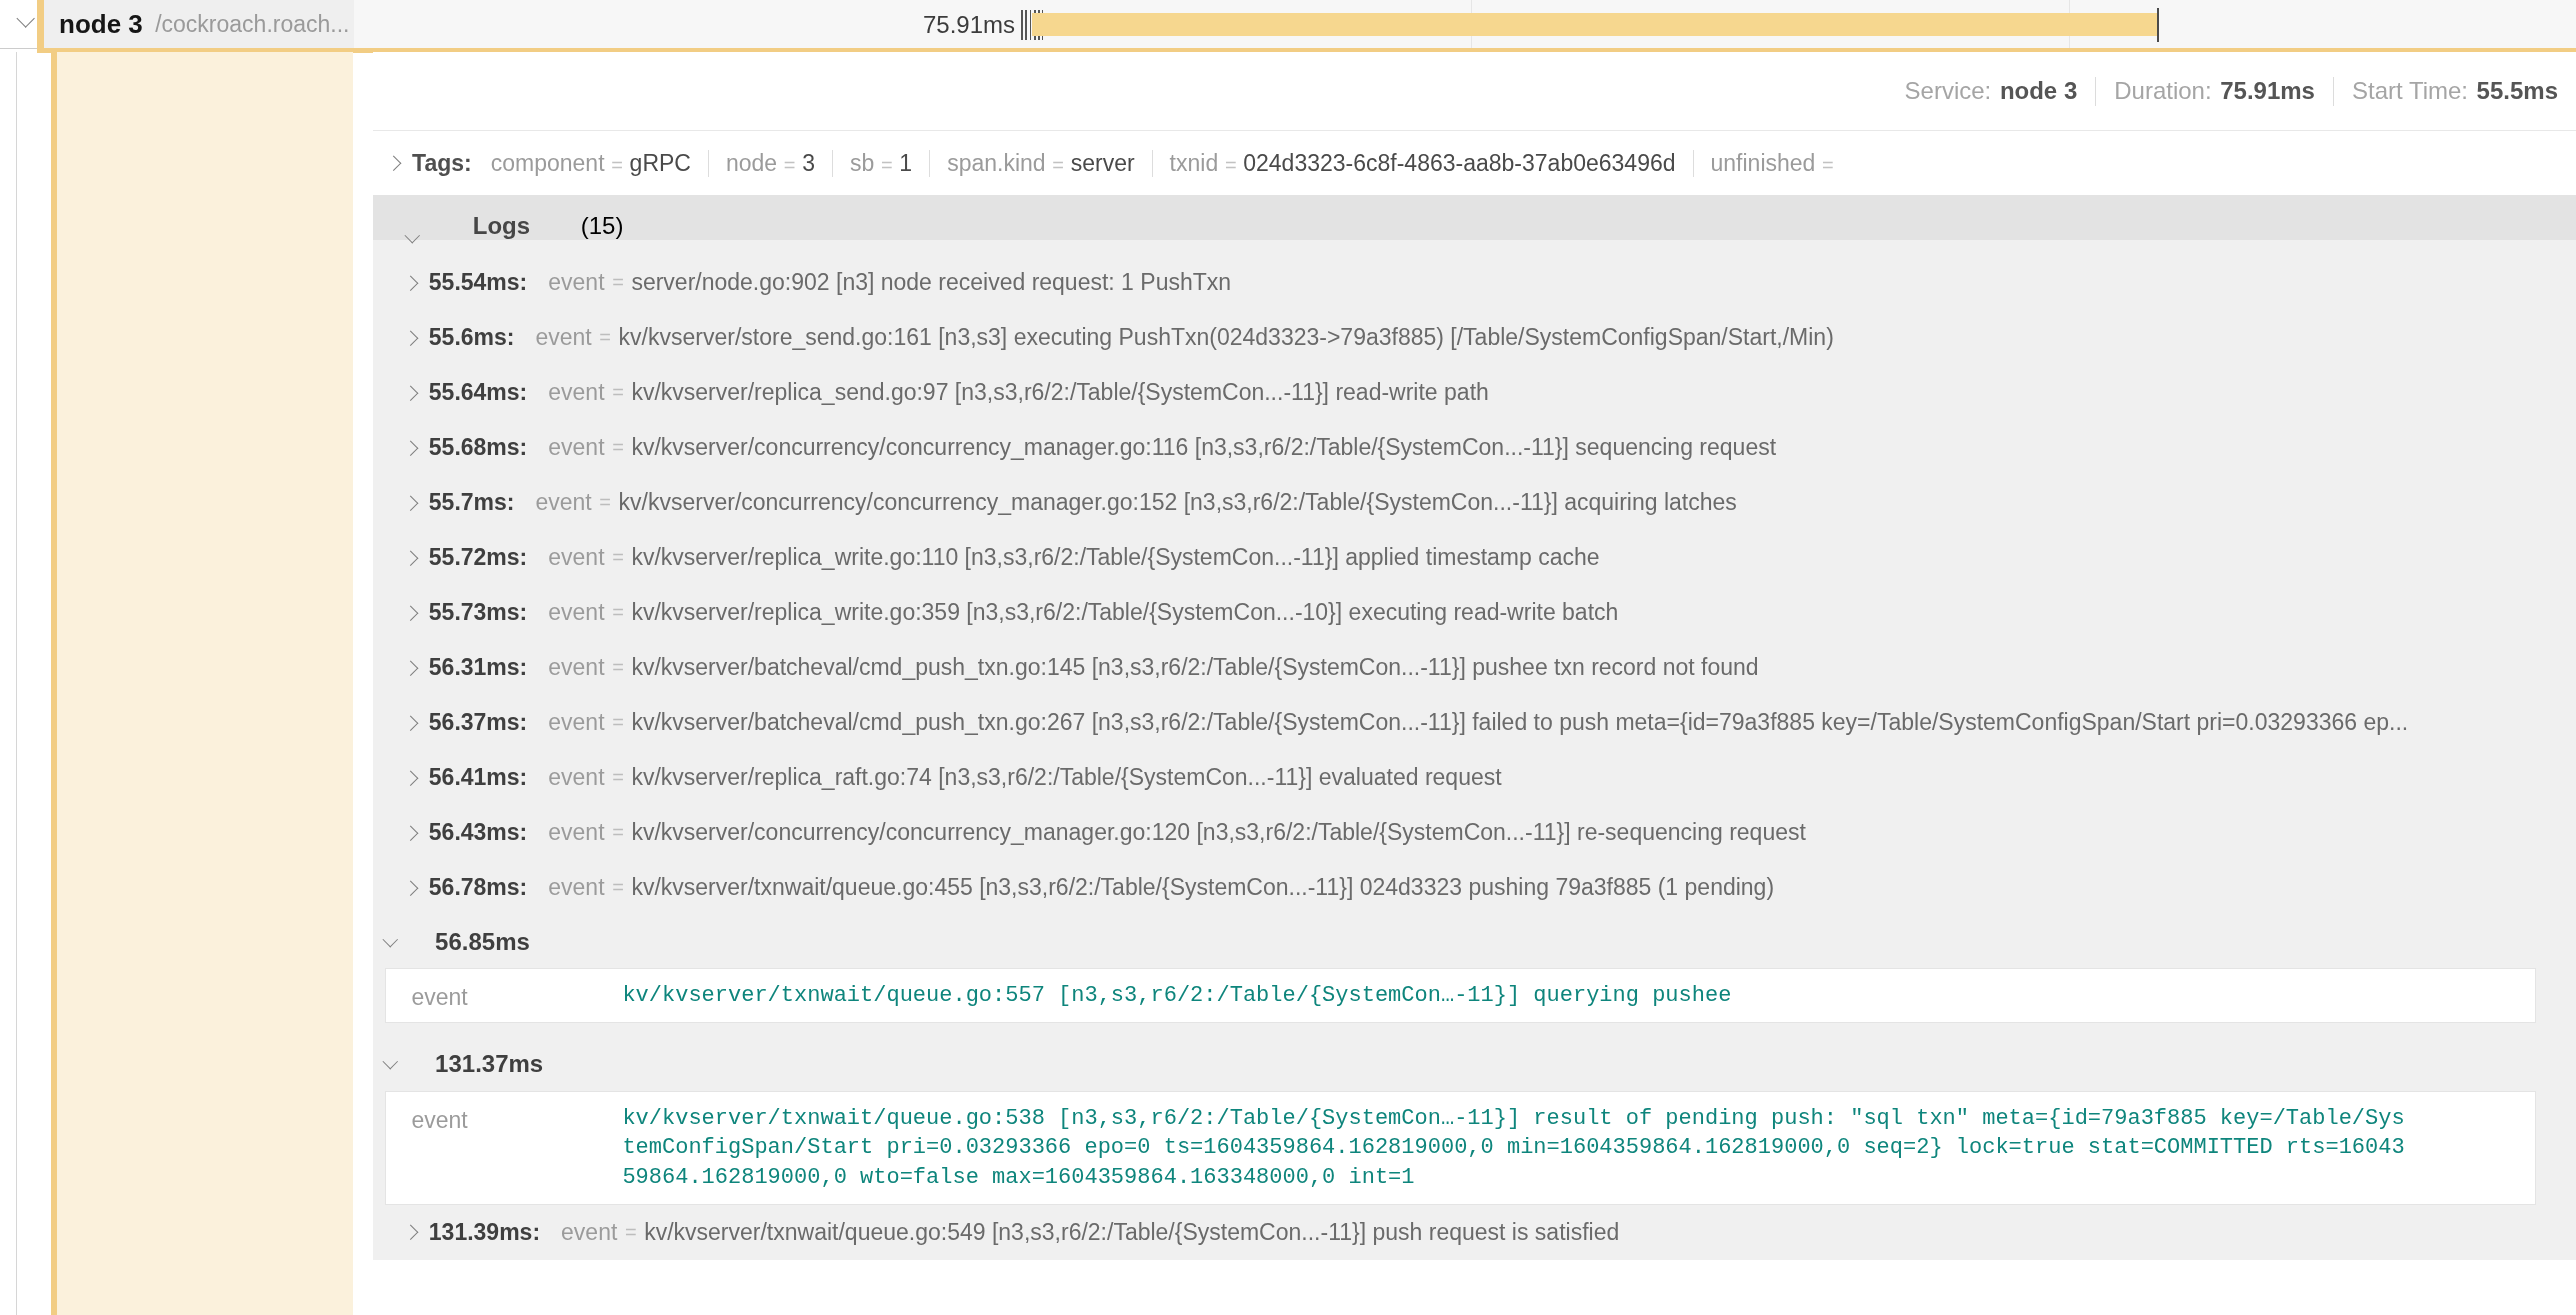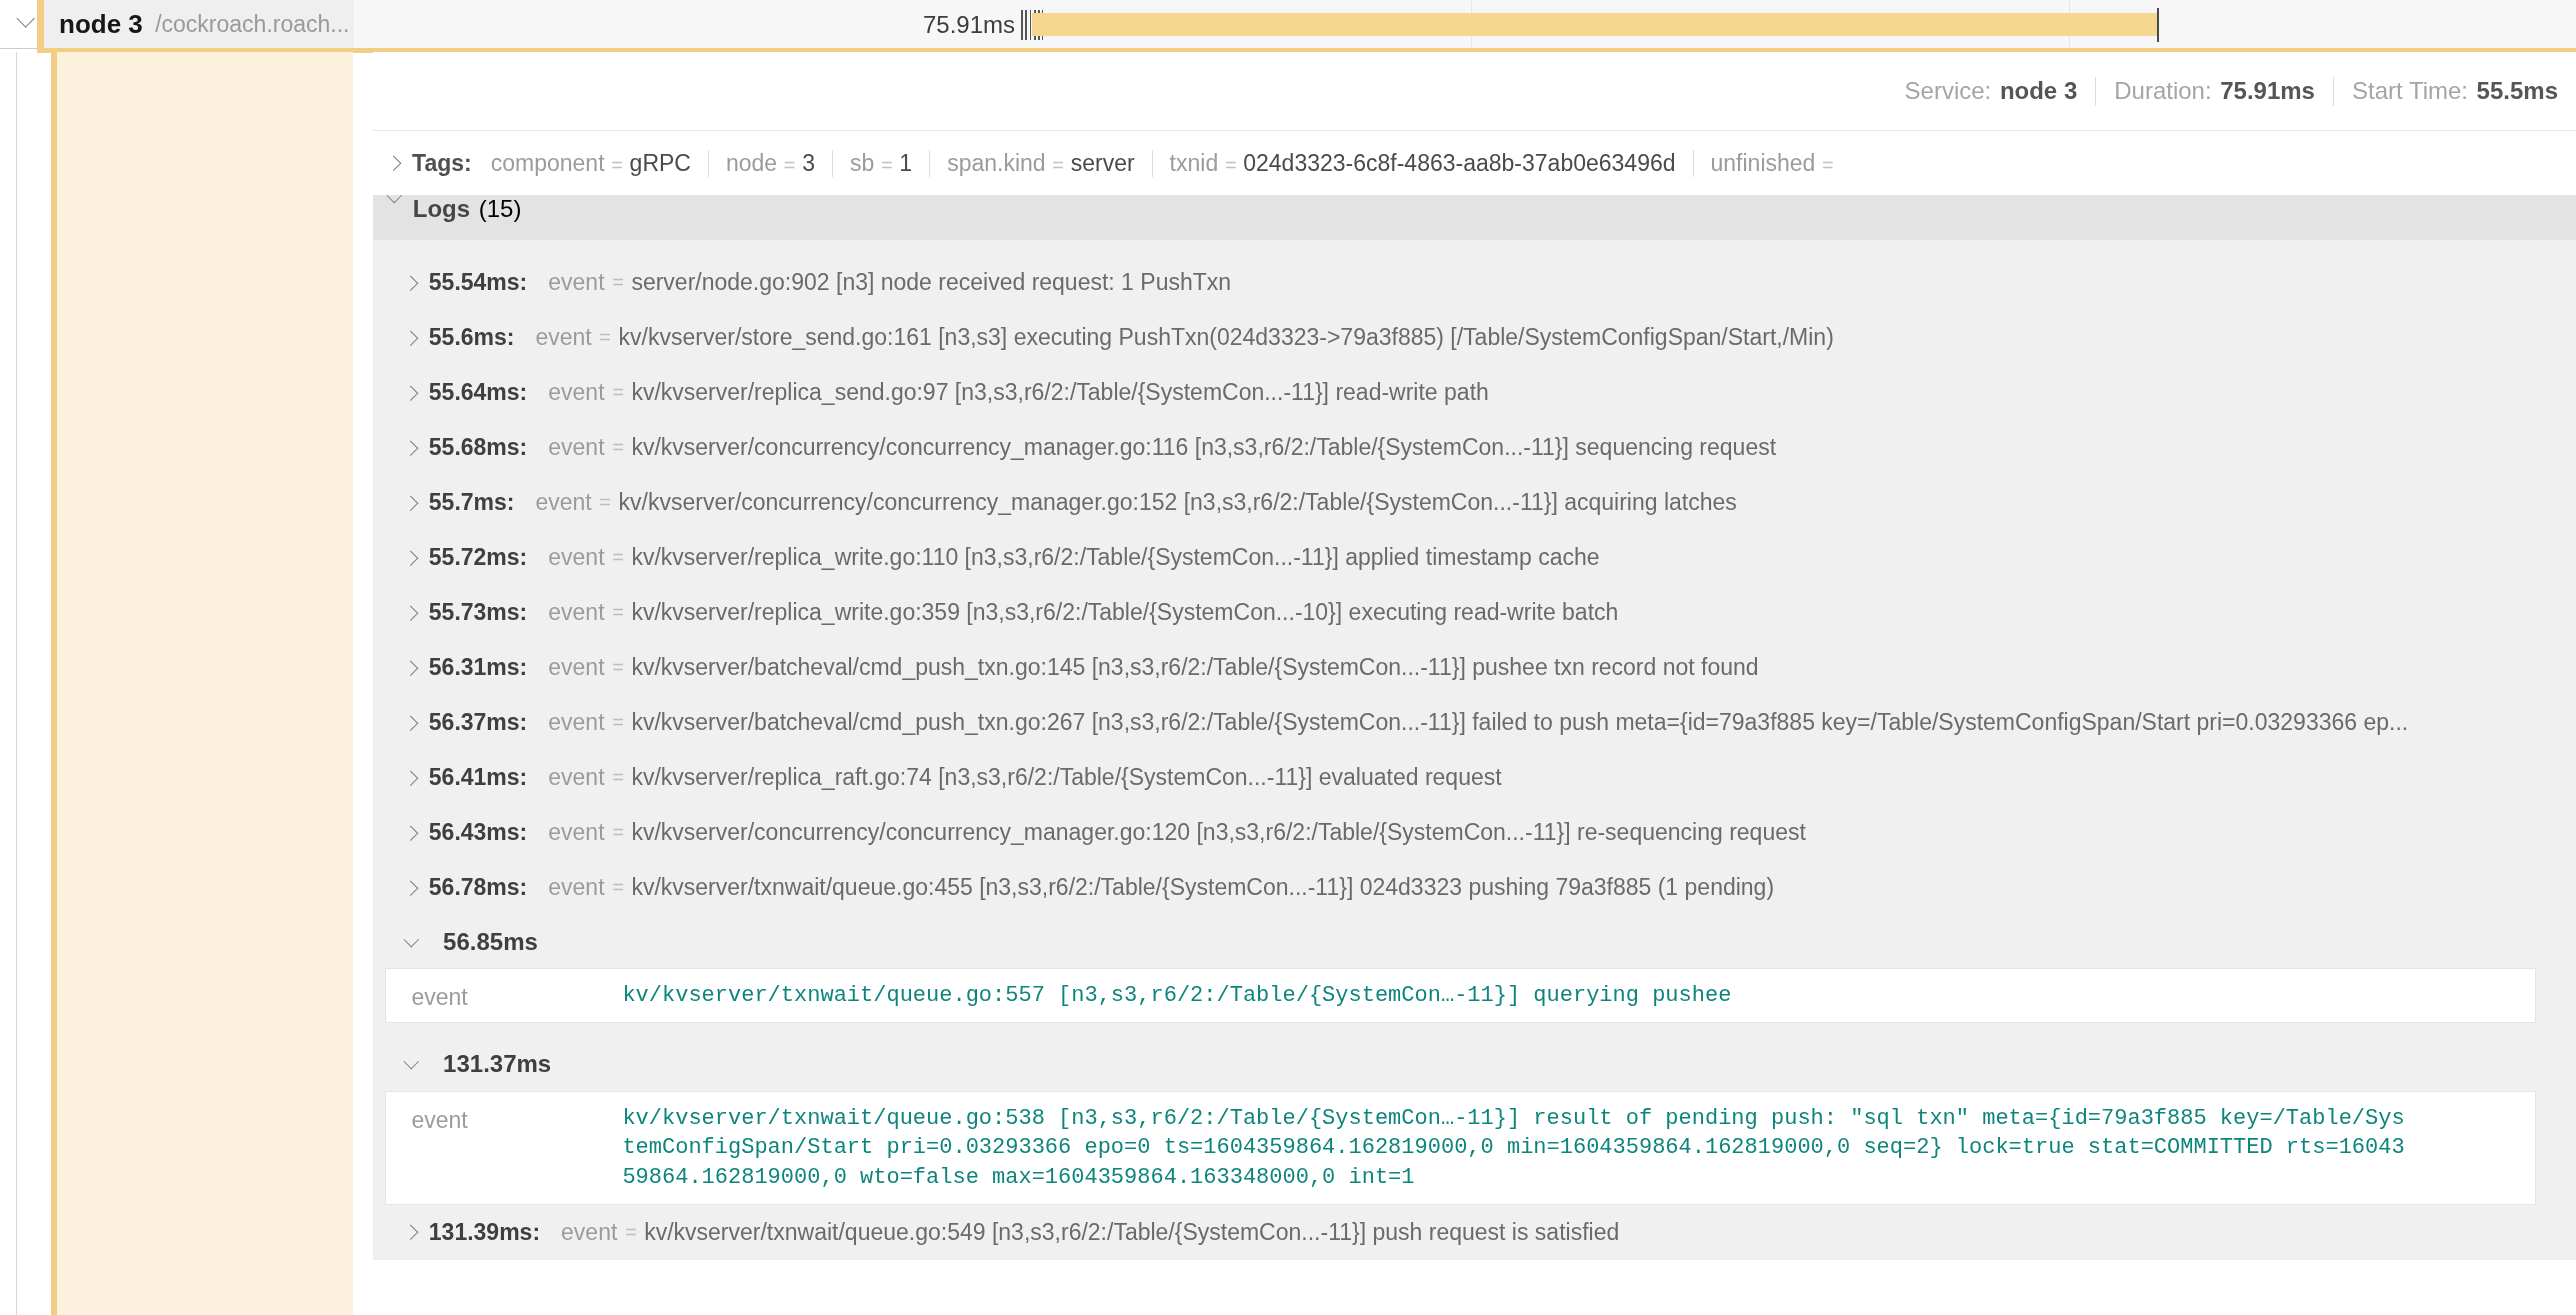--- a/index.html
+++ b/index.html
@@ -53,34 +53,34 @@
 
   .tags-row { height:64px; display:flex; align-items:center; padding-left:15.3px; font-size:23px; cursor:pointer; }
   .tags-title { font-weight:bold; color:#4f4f4f; margin-left:13.3px; }
   .tag-items { display:flex; align-items:flex-end; margin-left:19px; }
   .tag-key { color:#9b9b9b; }
   .tag-eq  { color:#c2c2c2; margin:0 6.7px; font-size:20px; }
   .tag-val { color:#4a4a4a; }
   .tag-div { width:1px; height:27px; background:#dddddd; margin:0 17px; }
 
   .logs-band {
-    height:45px; background:#e3e3e3; display:flex; align-items:flex-start;
-    padding-left:16px; cursor:pointer;
+    height:45px; background:#e3e3e3; display:flex; align-items:flex-end;
+    padding-left:34px; cursor:pointer;gap:42px;
   }
   .logs-title { font-size:24px; font-weight:bold; color:#464646; margin-left:13.3px; }
   .logs-count { font-size:24px; color:#000000; margin-left:8.6px; }
 
   #logs-content { background:#f0f0f0; padding:15.3px 40px 0 0; }
   .log-row { height:55px; display:flex; align-items:center; padding-left:32px; font-size:23px; cursor:pointer; }
   .log-chev { margin-right:13.3px; flex:none; }
   .log-time { font-weight:bold; color:#3f3f3f; margin-right:21px; white-space:nowrap; }
   .log-key  { color:#9b9b9b; }
   .log-eq   { color:#bdbdbd; margin:0 7.6px; font-size:20px; }
   .log-val  { color:#6a6a6a; white-space:nowrap; overflow:hidden; text-overflow:ellipsis; flex:1; }
-  .exp-header { height:53px; display:flex; align-items:center; padding-left:33px; cursor:pointer; }
+  .exp-header { height:53px; display:flex; align-items:center; padding-left:12px; cursor:pointer;gap:13px; }
   .exp-header.second { margin-top:13.3px; height:55px; }
   .exp-time { font-size:24px; font-weight:bold; color:#3f3f3f; margin-left:13.3px; }
   .kv-table {
     background:#ffffff; border:1px solid #e4e4e4; margin-left:12.4px;
     display:flex; padding:11.4px 0;
   }
   .kv-key {
     width:236px; flex:none; padding-left:25px; padding-top:2.9px;
     color:#9b9b9b; font-size:23px;
   }

